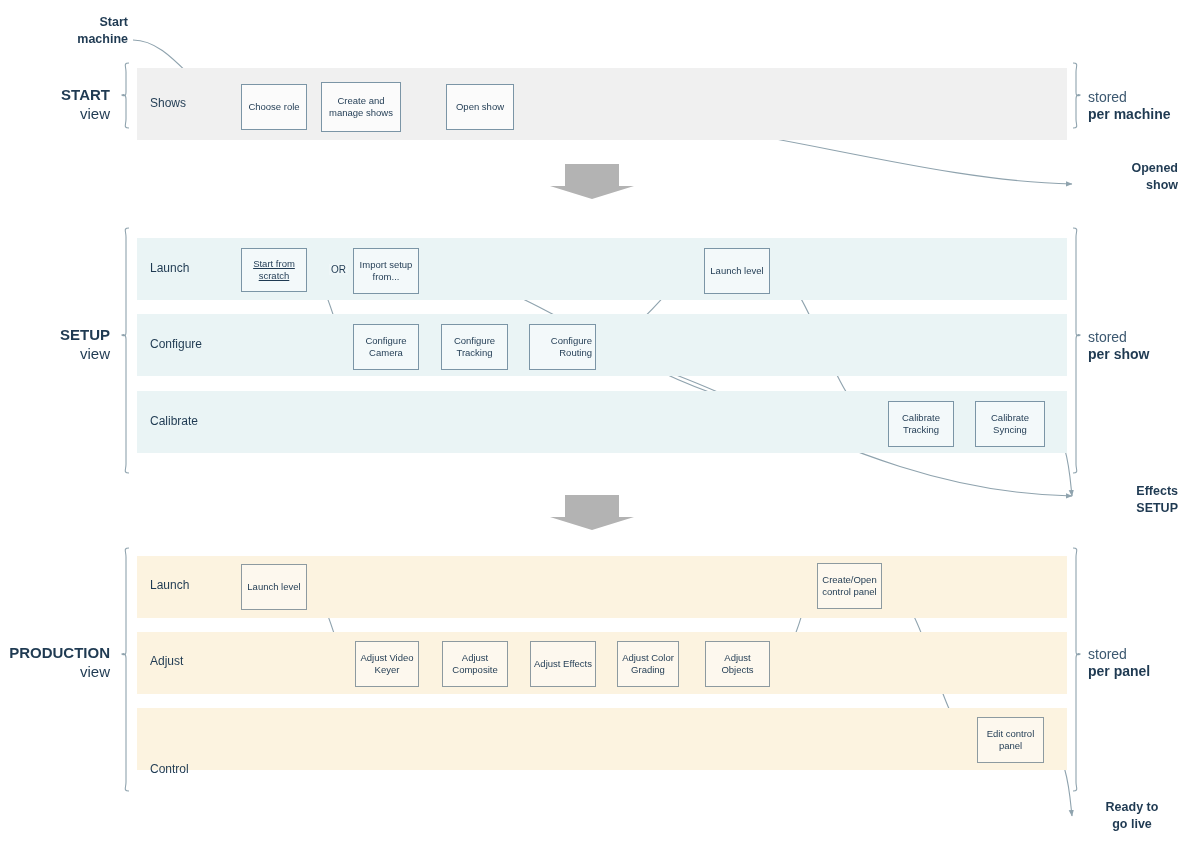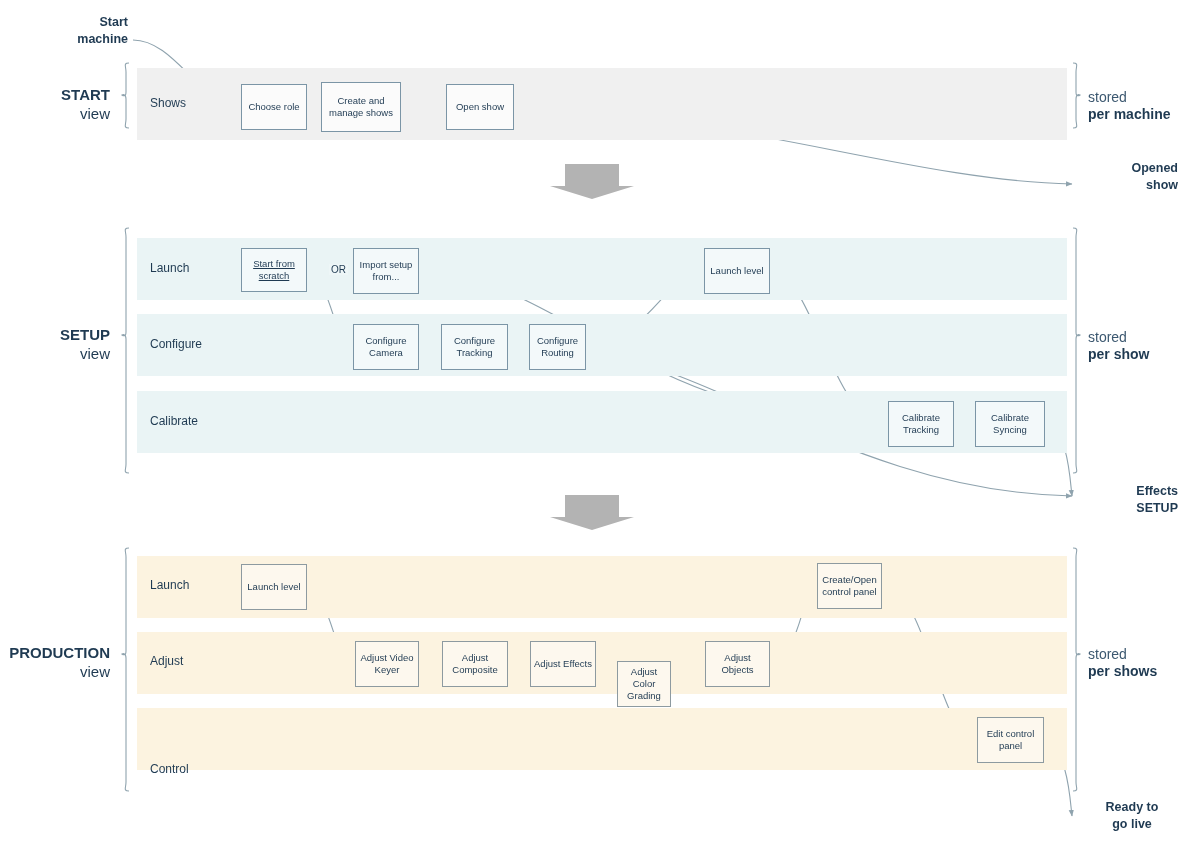--- a/index.html
+++ b/index.html
@@ -202,21 +202,21 @@
     <div class="light">view</div>
   </div>
 
   <div class="node setup-node" style="left:241px; top:248px; width:66px; height:44px;text-decoration:underline;">Start from scratch</div>
   <div class="or-label" style="left:329px; top:264px;">OR</div>
   <div class="node setup-node" style="left:353px; top:248px; width:66px; height:46px;">Import setup from...</div>
   <div class="node setup-node" style="left:704px; top:248px; width:66px; height:46px;">Launch level</div>
 
   <div class="node setup-node" style="left:353px; top:324px; width:66px; height:46px;">Configure Camera</div>
   <div class="node setup-node" style="left:441px; top:324px; width:67px; height:46px;">Configure Tracking</div>
-  <div class="node setup-node" style="left:529px; top:324px; width:57px; height:46px;">Configure Routing</div>
+  <div class="node setup-node" style="left:529px; top:324px; width:67px; height:46px;text-align:right;">Configure Routing</div>
 
   <div class="node setup-node" style="left:888px; top:401px; width:66px; height:46px;text-align:center;">Calibrate Tracking</div>
   <div class="node setup-node" style="left:975px; top:401px; width:70px; height:46px;">Calibrate Syncing</div>
 
   <div class="side-note" style="left:1088px; top:329px; width:90px;">
     <div>stored</div>
     <div class="strong">per show</div>
   </div>
 
   <div class="endpoint-label" style="left:1086px; top:483px; width:92px; text-align:right;">
@@ -236,28 +236,28 @@
     <div class="strong">PRODUCTION</div>
     <div class="light">view</div>
   </div>
 
   <div class="node prod-node" style="left:241px; top:564px; width:66px; height:46px;">Launch level</div>
   <div class="node prod-node" style="left:817px; top:563px; width:65px; height:46px;">Create/Open control panel</div>
 
   <div class="node prod-node" style="left:355px; top:641px; width:64px; height:46px;">Adjust Video Keyer</div>
   <div class="node prod-node" style="left:442px; top:641px; width:66px; height:46px;">Adjust Composite</div>
   <div class="node prod-node" style="left:530px; top:641px; width:66px; height:46px;">Adjust Effects</div>
-  <div class="node prod-node" style="left:617px; top:641px; width:54px; height:46px;margin-top:20px;">Adjust Color Grading</div>
+  <div class="node prod-node" style="left:617px; top:641px; width:62px; height:46px;">Adjust Color Grading</div>
   <div class="node prod-node" style="left:705px; top:641px; width:65px; height:46px;">Adjust Objects</div>
 
   <div class="node prod-node" style="left:977px; top:717px; width:67px; height:46px;">Edit control panel</div>
 
   <div class="side-note" style="left:1088px; top:646px; width:90px;">
     <div>stored</div>
-    <div class="strong">per shows</div>
+    <div class="strong">per panel</div>
   </div>
 
   <div class="endpoint-label" style="left:1086px; top:799px; width:92px; text-align:center;">
     <div>Ready to</div>
     <div>go live</div>
   </div>
 
 </div>
 
 </body></html>

